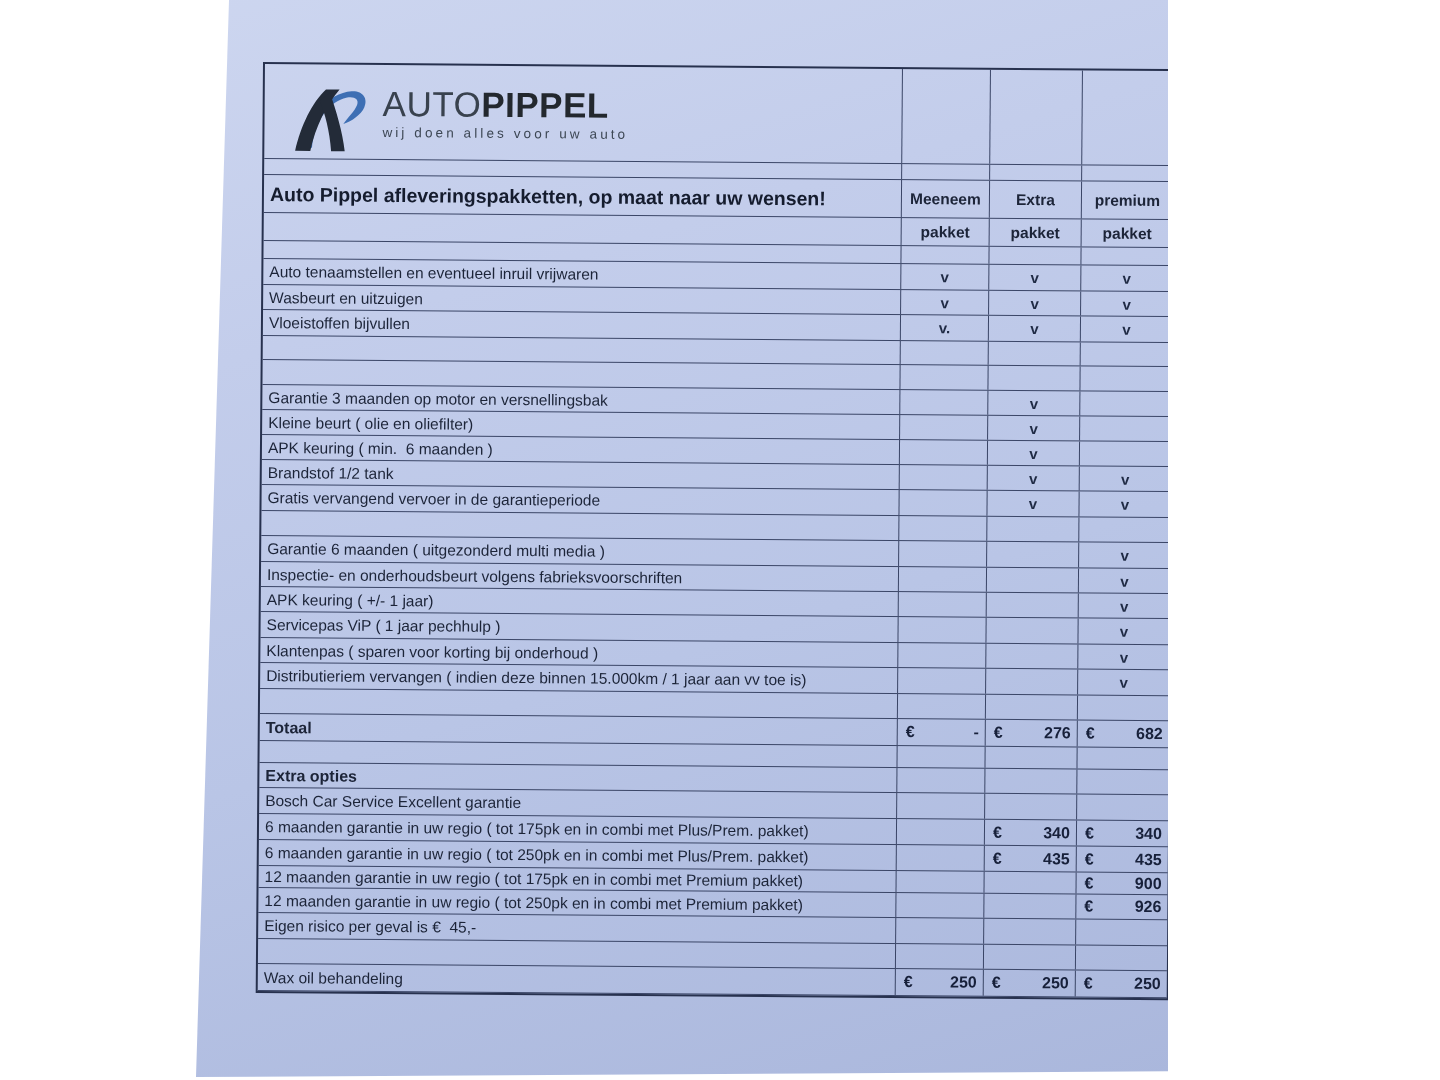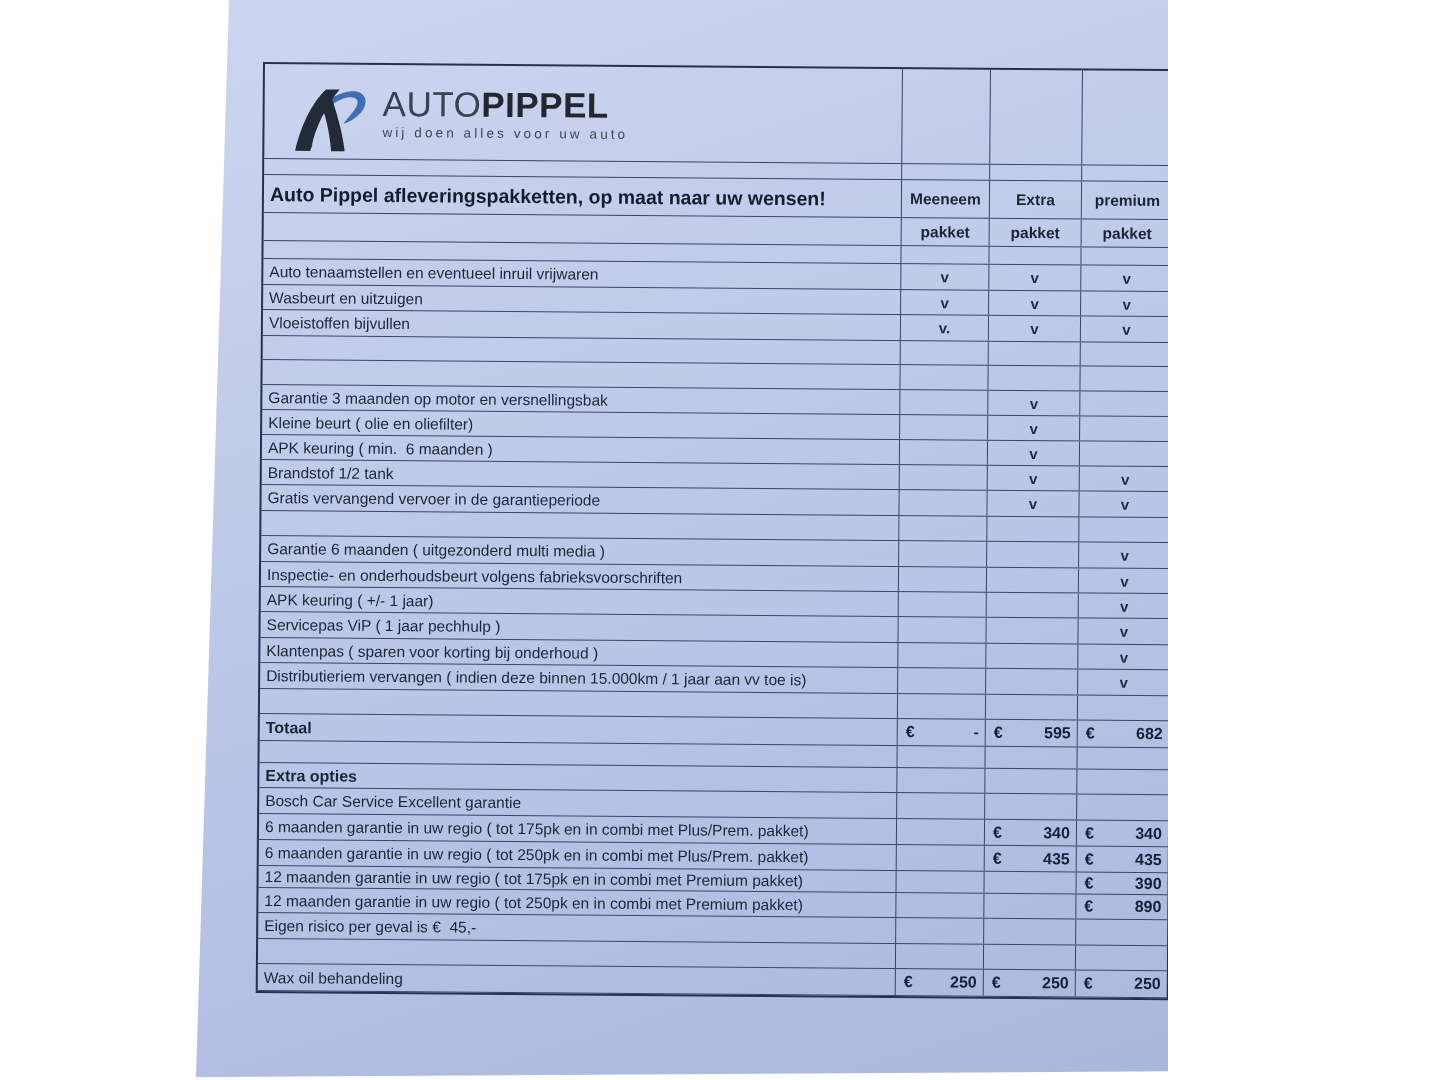--- a/index.html
+++ b/index.html
@@ -227,21 +227,21 @@
             <div class="cell val c2"></div>
           </div>
           <div class="trow bold" style="height: 27px;">
             <div class="cell lab">Totaal</div>
             <div class="cell val c0 money">
               <span class="eur">€</span>
               <span class="amt">-</span>
             </div>
             <div class="cell val c1 money">
               <span class="eur">€</span>
-              <span class="amt">595</span>
+              <span class="amt">276</span>
             </div>
             <div class="cell val c2 money">
               <span class="eur">€</span>
               <span class="amt">682</span>
             </div>
           </div>
           <div class="trow" style="height: 22px;">
             <div class="cell lab"></div>
             <div class="cell val c0"></div>
             <div class="cell val c1"></div>
@@ -282,30 +282,30 @@
               <span class="eur">€</span>
               <span class="amt">435</span>
             </div>
           </div>
           <div class="trow" style="height: 22px;">
             <div class="cell lab">12 maanden garantie in uw regio ( tot 175pk en in combi met Premium pakket)</div>
             <div class="cell val c0"></div>
             <div class="cell val c1"></div>
             <div class="cell val c2 money">
               <span class="eur">€</span>
-              <span class="amt">390</span>
+              <span class="amt">900</span>
             </div>
           </div>
           <div class="trow" style="height: 25px;">
             <div class="cell lab">12 maanden garantie in uw regio ( tot 250pk en in combi met Premium pakket)</div>
             <div class="cell val c0"></div>
             <div class="cell val c1"></div>
             <div class="cell val c2 money">
               <span class="eur">€</span>
-              <span class="amt">890</span>
+              <span class="amt">926</span>
             </div>
           </div>
           <div class="trow" style="height: 26px;">
             <div class="cell lab">Eigen risico per geval is €  45,-</div>
             <div class="cell val c0"></div>
             <div class="cell val c1"></div>
             <div class="cell val c2"></div>
           </div>
           <div class="trow" style="height: 25px;">
             <div class="cell lab"></div>

